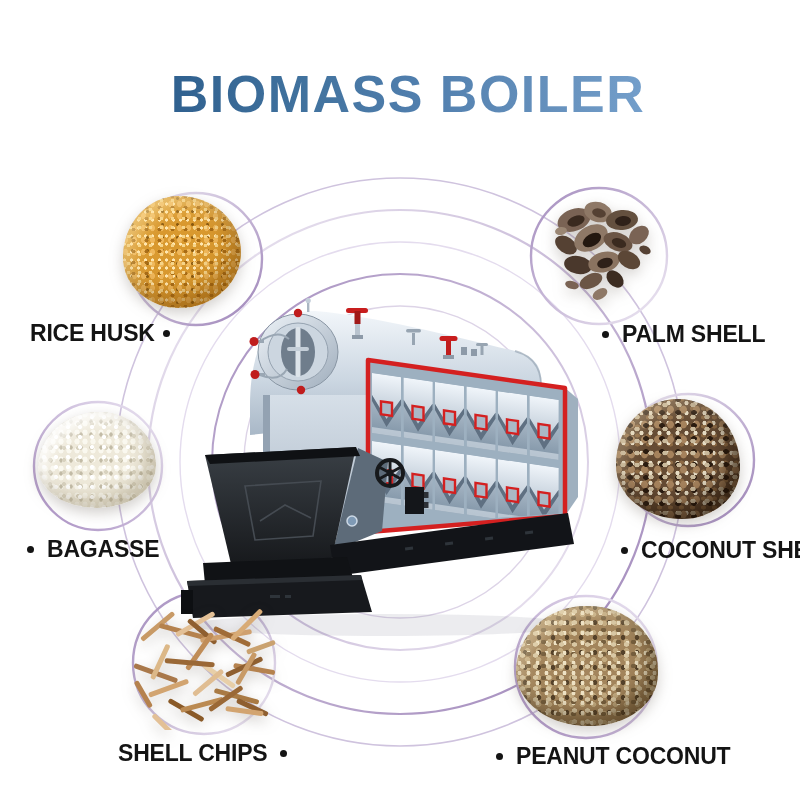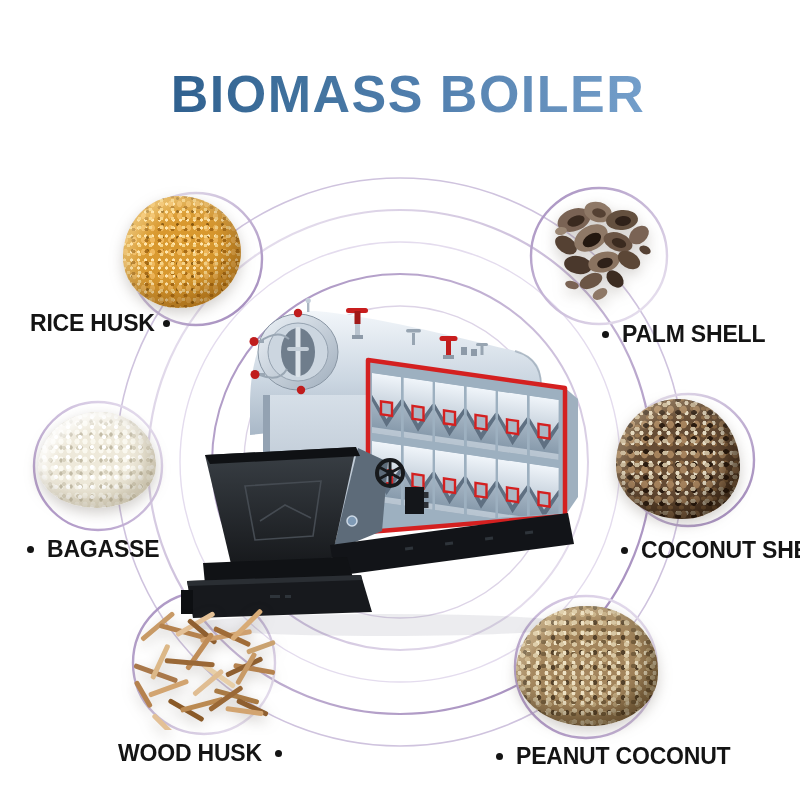--- a/index.html
+++ b/index.html
@@ -78,21 +78,21 @@
   }
   .pile-svg{background:transparent;}
   .pile-palm{left:536px;top:190px;width:128px;height:124px;}
   .pile-wood{left:130px;top:608px;width:148px;height:122px;}
   
   .fuel-row{
     position:absolute;z-index:3;display:flex;align-items:center;gap:13px;
     font-size:23px;font-weight:600;color:#141414;letter-spacing:-0.2px;white-space:nowrap;
   }
   .dot{width:7px;height:7px;border-radius:50%;background:#141414;flex:0 0 auto;}
-  .row-rice{left:30px;top:310px;gap:8px;}
+  .row-rice{left:30px;top:320px;gap:8px;}
   .row-palm{left:602px;top:321px;}
   .row-bagasse{left:27px;top:536px;}
   .row-coconut{left:621px;top:537px;}
   .row-wood{left:118px;top:740px;}
   .row-peanut{left:496px;top:743px;}
   
   .boiler{position:absolute;left:175px;top:295px;z-index:2;}
 </style>
 </head>
 <body>
@@ -342,21 +342,21 @@
   </div>
   <div class="fuel-row row-palm">
     <span class="dot"></span>
     <span>PALM SHELL</span>
   </div>
   <div class="fuel-row row-coconut">
     <span class="dot"></span>
     <span>COCONUT SHELL</span>
   </div>
   <div class="fuel-row row-wood">
-    <span>WOOD HUSK</span>
+    <span>SHELL CHIPS</span>
     <span class="dot"></span>
   </div>
   <div class="fuel-row row-peanut">
     <span class="dot"></span>
     <span>PEANUT COCONUT</span>
   </div>
 
 </div>
 
 </body></html>

